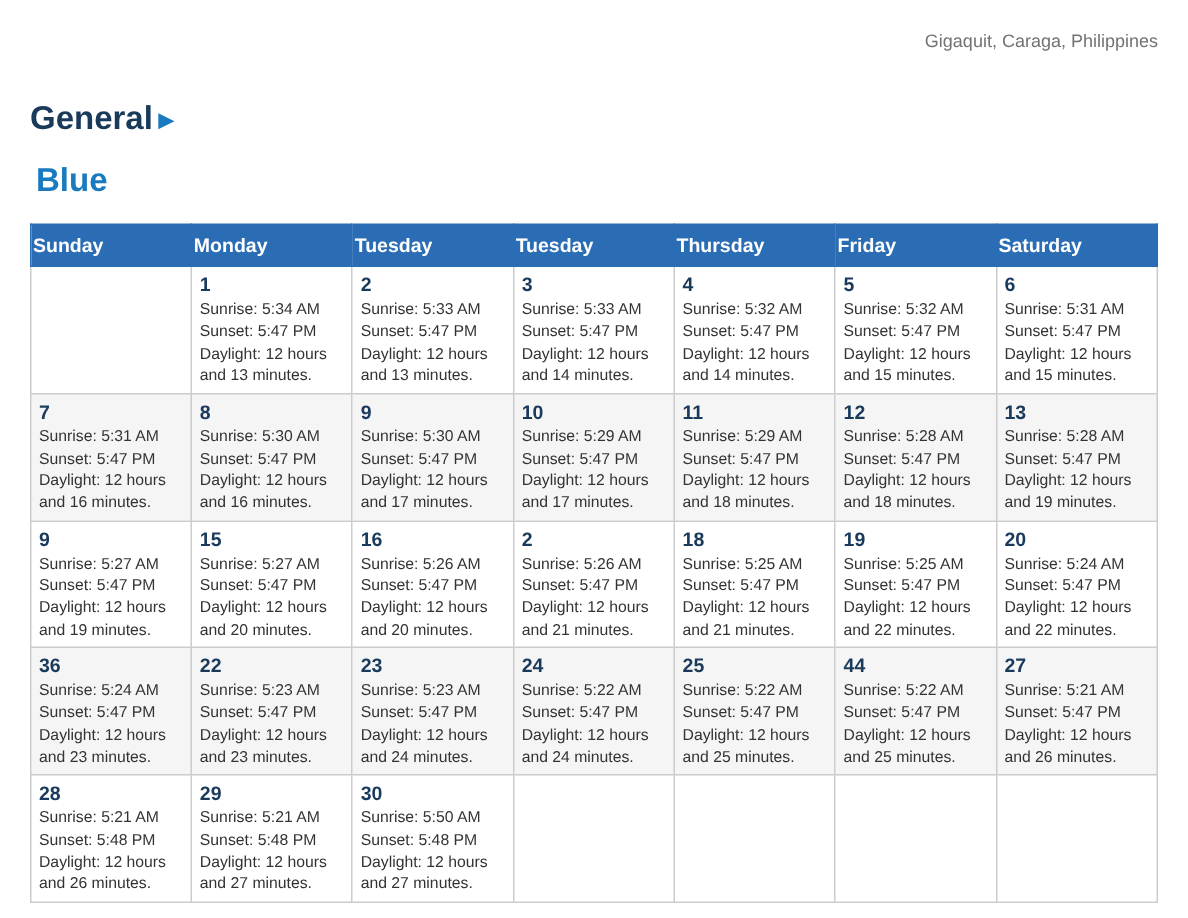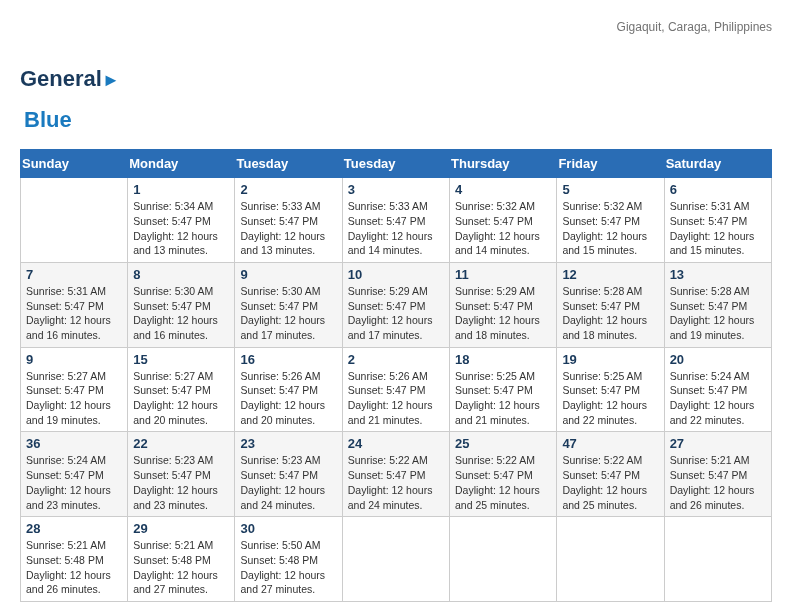--- a/index.html
+++ b/index.html
@@ -290,21 +290,21 @@
 and 24 minutes.</div>
         </td>
         <td>
           <div class="day-number">25</div>
           <div class="day-info" style="white-space: pre-line;">Sunrise: 5:22 AM
 Sunset: 5:47 PM
 Daylight: 12 hours
 and 25 minutes.</div>
         </td>
         <td>
-          <div class="day-number">47</div>
+          <div class="day-number">44</div>
           <div class="day-info" style="white-space: pre-line;">Sunrise: 5:22 AM
 Sunset: 5:47 PM
 Daylight: 12 hours
 and 25 minutes.</div>
         </td>
         <td>
           <div class="day-number">27</div>
           <div class="day-info" style="white-space: pre-line;">Sunrise: 5:21 AM
 Sunset: 5:47 PM
 Daylight: 12 hours

